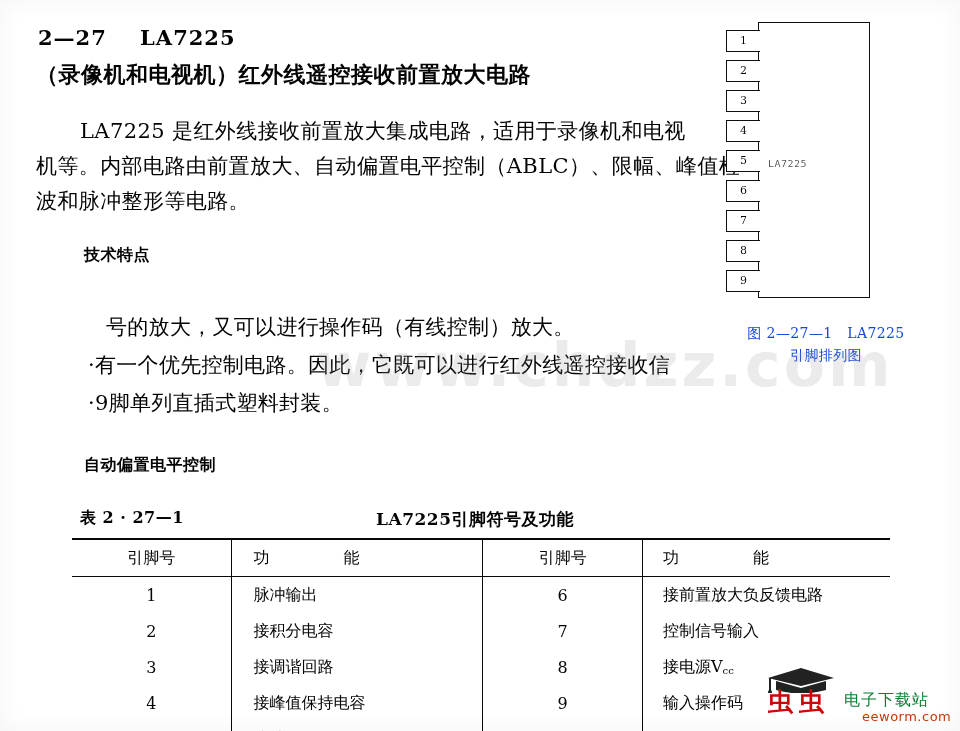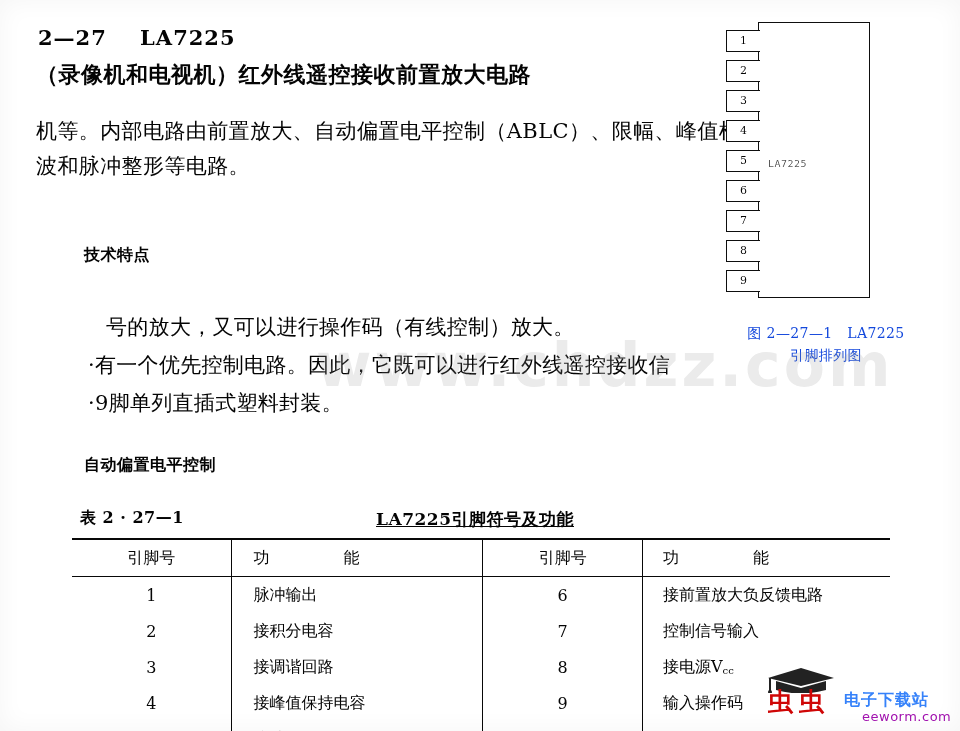--- a/index.html
+++ b/index.html
@@ -169,21 +169,20 @@
   .tbl-caption .ttitle {
     position: absolute;
     left: 0;
     right: 0;
     top: 0;
     text-align: center;
     font-family: "DejaVu Serif", "Liberation Serif", serif;
     font-weight: bold;
     font-size: 17px;
     letter-spacing: 0.5px;
-    text-decoration: underline;
   }
 
   
   .tbl-wrap {
     position: absolute;
     left: 72px;
     top: 538px;
     width: 818px;
   }
   table.pins {
@@ -256,32 +255,32 @@
     font-weight: bold;
     color: #cc1111;
     letter-spacing: 6px;
     font-family: "DejaVu Sans", "Liberation Sans", sans-serif;
   }
   .wm-logo .cn {
     position: absolute;
     left: 92px;
     top: 27px;
     font-size: 16px;
-    font-weight: bold;
-    color: #3b82f6;
+    font-weight: normal;
+    color: #15803d;
     letter-spacing: 1px;
     white-space: nowrap;
     font-family: "DejaVu Sans", "Liberation Sans", sans-serif;
   }
   .wm-logo .en {
     position: absolute;
     left: 110px;
     top: 46px;
     font-size: 13px;
-    color: #a21caf;
+    color: #c2410c;
     letter-spacing: 0.5px;
     font-family: "DejaVu Sans", "Liberation Sans", sans-serif;
   }
 
   
   .scan-edge {
     position: absolute;
     inset: 0;
     pointer-events: none;
     box-shadow: inset 0 0 26px rgba(0,0,0,0.045);
@@ -290,20 +289,21 @@
 </head>
 <body>
 
 <div class="page">
 
   <div class="sec-num">2—27    LA7225</div>
 
   <div class="doc-title">（录像机和电视机）红外线遥控接收前置放大电路</div>
 
   <div class="para">
+    <span class="ln indent">LA7225 是红外线接收前置放大集成电路，适用于录像机和电视</span>
     <span class="ln">机等。内部电路由前置放大、自动偏置电平控制（ABLC）、限幅、峰值检</span>
     <span class="ln">波和脉冲整形等电路。</span>
   </div>
 
   <div class="sub-head" id="tech-head">技术特点</div>
 
   <div class="bullets">
     <span class="bullet">
       <span class="cont">号的放大，又可以进行操作码（有线控制）放大。</span>
       <span class="cont" style="padding-left:0">·有一个优先控制电路。因此，它既可以进行红外线遥控接收信</span>

